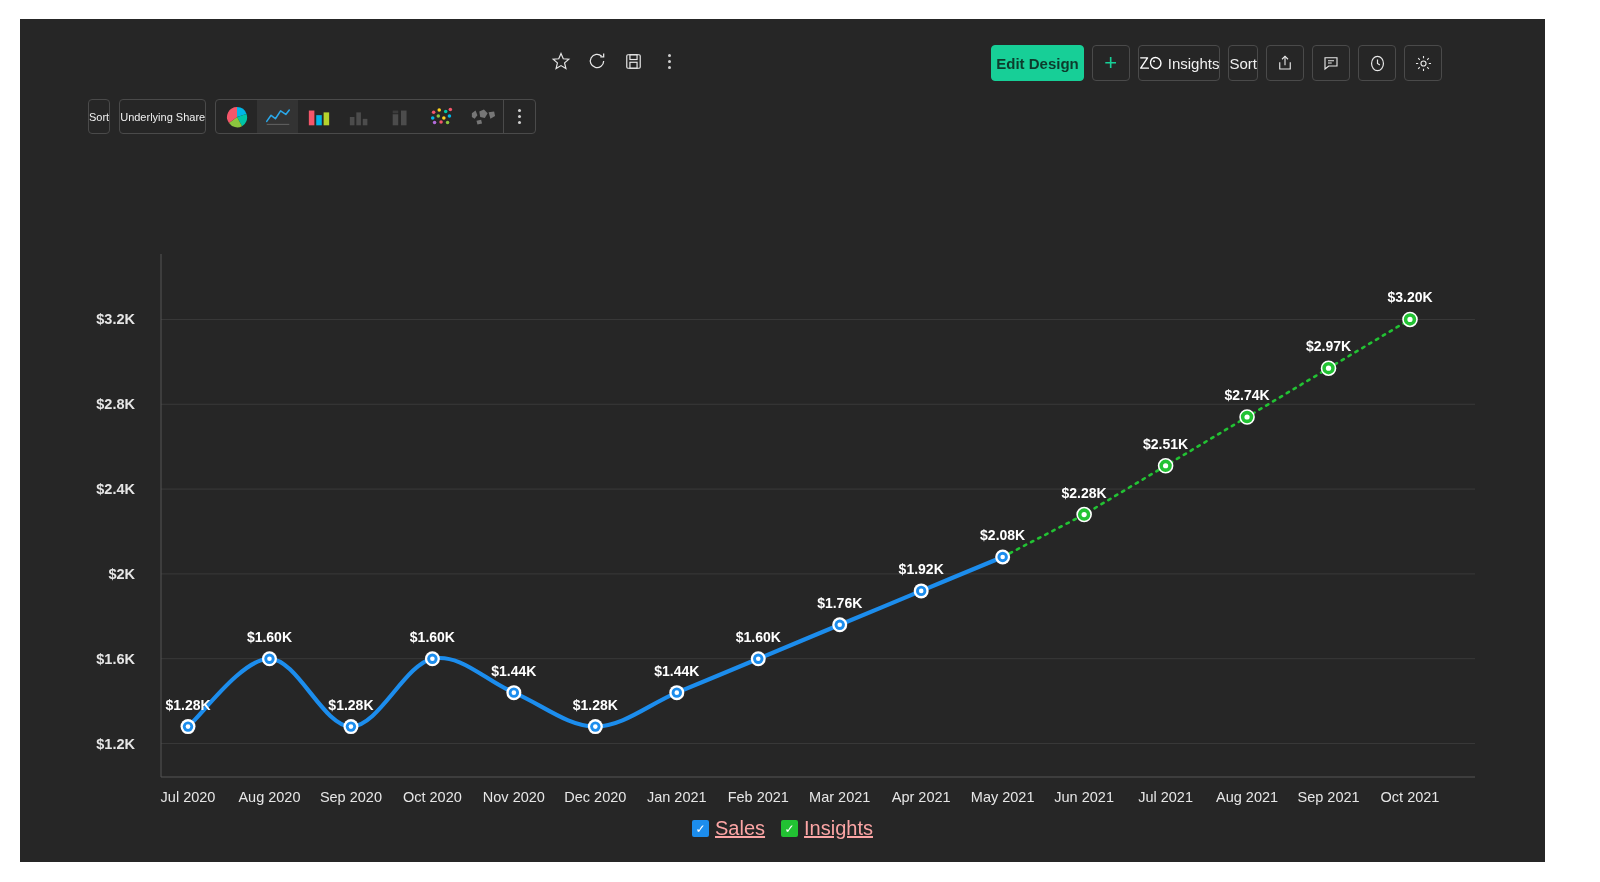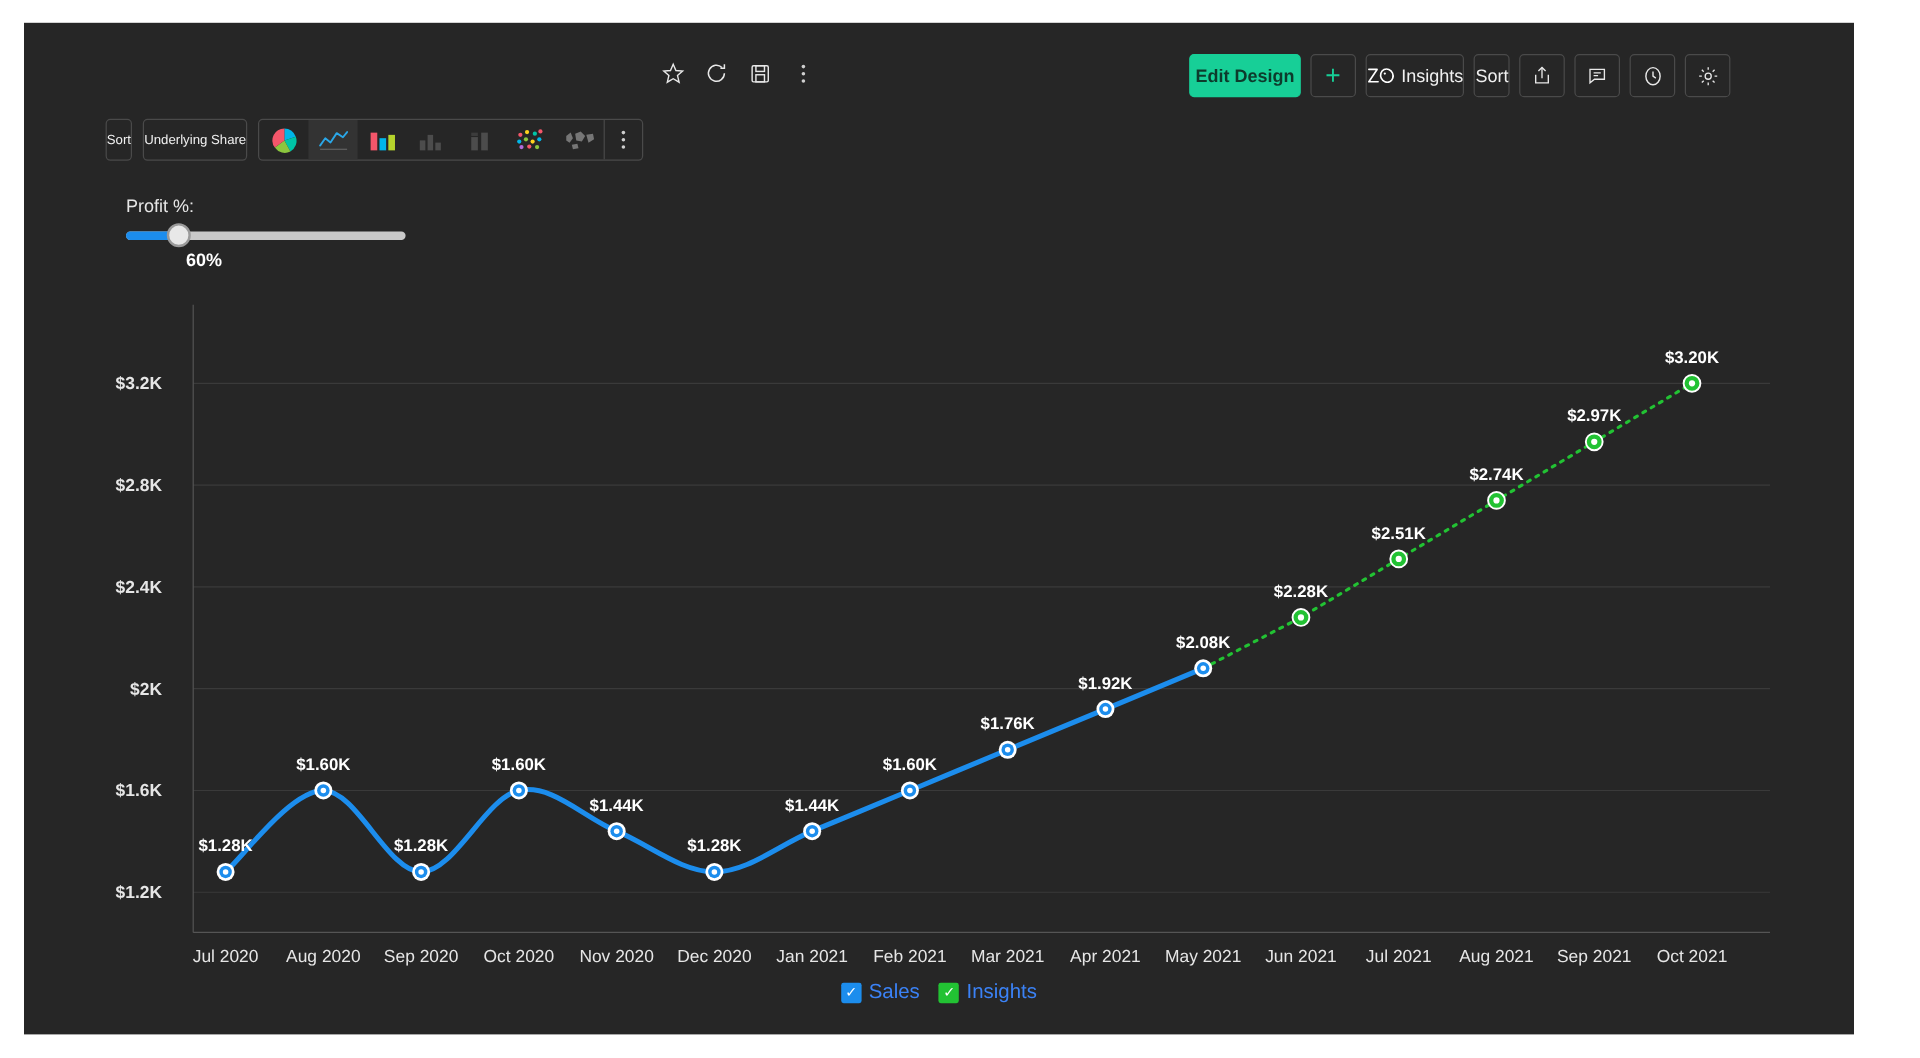--- a/index.html
+++ b/index.html
@@ -112,21 +112,21 @@
   .legend {
     position: absolute; left: 0; top: 798px; width: 100%;
     display: flex; justify-content: center; align-items: center; gap: 16px;
   }
   .legend-item { display: flex; align-items: center; gap: 6px; cursor: pointer; }
   .lg-box {
     width: 17px; height: 17px; border-radius: 2px;
     display: flex; align-items: center; justify-content: center;
     color: #fff; font-size: 12px; line-height: 1;
   }
-  .legend-text { color: #3b82f6; font-size: 17px; }
+  .legend-text { color: #fca5a5; font-size: 20px; text-decoration: underline; }
 </style>
 </head>
 <body>
 
 <div id="app">
 
   <div class="header">
 
     <div class="title-icons">
       <span class="ti">
@@ -264,28 +264,20 @@
       <div class="ct sep">
         <span class="kebab-v">
             <i></i>
             <i></i>
             <i></i>
           </span>
       </div>
     </div>
   </div>
 
-  <div class="filter">
-    <div class="filter-label">Profit %:</div>
-    <div class="slider-track" style="background: rgb(201, 201, 201);">
-      <div class="slider-fill" style="width: 41.94px; background: rgb(28, 141, 237);"></div>
-      <div class="slider-thumb" style="left: 33.94px;"></div>
-    </div>
-    <div class="slider-value">60%</div>
-  </div>
 
   <div class="chart-wrap">
     <svg class="chart" id="chart-svg" width="1525" height="600">
         <line x1="141" x2="1455" y1="509.55357142857144" y2="509.55357142857144" class="gridline"></line>
         <text x="115" y="514.5535714285714" class="axis-label ylab">$1.2K</text>
         <line x1="141" x2="1455" y1="424.73214285714283" y2="424.73214285714283" class="gridline"></line>
         <text x="115" y="429.73214285714283" class="axis-label ylab">$1.6K</text>
         <line x1="141" x2="1455" y1="339.91071428571433" y2="339.91071428571433" class="gridline"></line>
         <text x="115" y="344.91071428571433" class="axis-label ylab">$2K</text>
         <line x1="141" x2="1455" y1="255.08928571428572" y2="255.08928571428572" class="gridline"></line>

